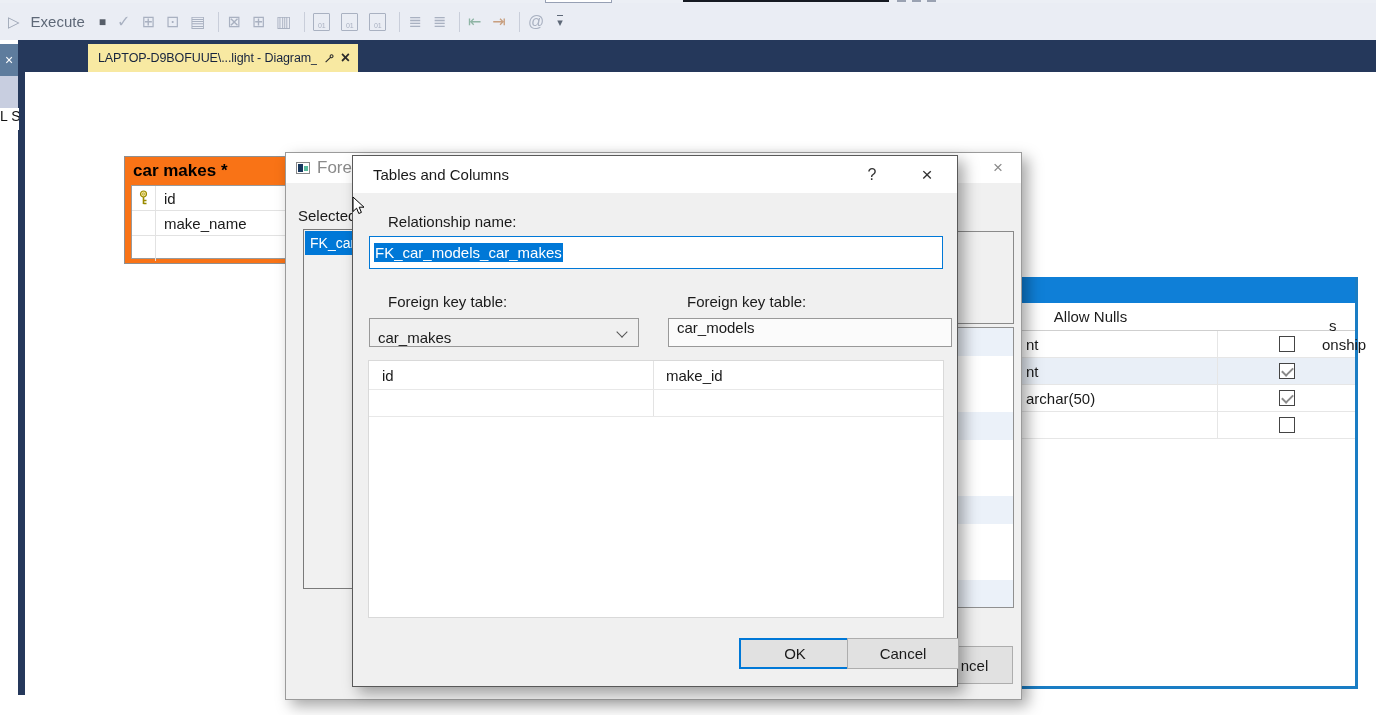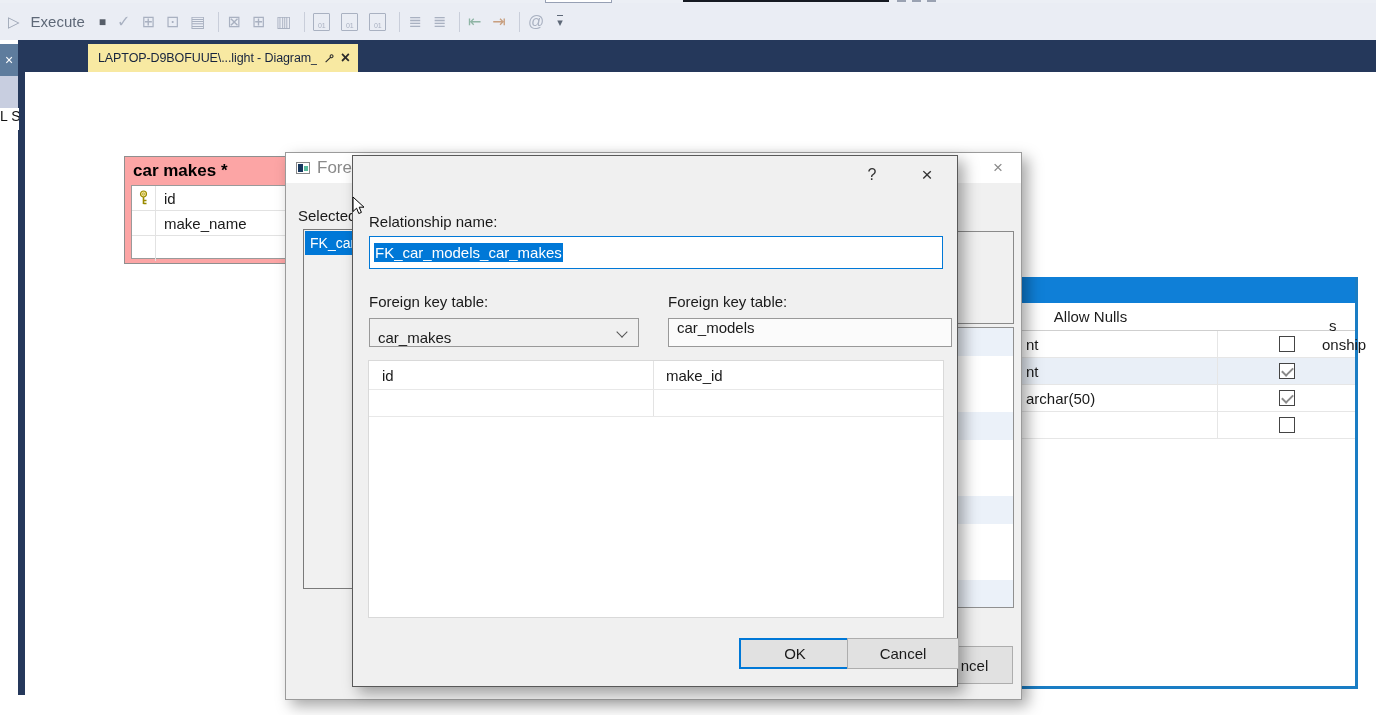--- a/index.html
+++ b/index.html
@@ -38,21 +38,21 @@
   .doc-tab .label { font-size:12.5px; letter-spacing:-0.1px; white-space:nowrap; overflow:hidden; flex:1; }
   .doc-tab .pin { font-size:14px; color:#2A2A2A; transform:rotate(-45deg); margin:0 6px; }
   .doc-tab .closex { font-size:16px; color:#2A2A2A; font-weight:bold; }
   
   .lf-xbox { position:absolute; left:0; top:44px; width:18px; height:32px; background:#5E7C9D; color:#fff; font-size:14px; display:flex; align-items:center; justify-content:center; }
   .lf-lav  { position:absolute; left:0; top:76px; width:18px; height:34px; background:#C8CEE0; }
   .lf-ls   { position:absolute; left:0; top:108px; width:19px; height:22px; background:#fff; color:#111; font-size:14px; overflow:hidden; white-space:nowrap; }
   
   .canvas { position:absolute; left:25px; top:72px; width:1351px; height:643px; background:#fff; }
   
-  .node { position:absolute; left:124px; top:156px; width:206px; height:108px; background:#fca5a5; border:1px solid #8F8F8F; z-index:1; }
+  .node { position:absolute; left:124px; top:156px; width:206px; height:108px; background:#f97316; border:1px solid #8F8F8F; z-index:1; }
   .node-title { position:absolute; left:8px; top:4px; font-weight:bold; font-size:17px; color:#000; }
   .node-grid { position:absolute; left:6px; top:28px; right:4px; bottom:4px; background:#fff; border:1px solid #9A9A9A; }
   .node-row { display:flex; height:25px; border-bottom:1px solid #E2E2E2; align-items:center; }
   .node-row:last-child { border-bottom:none; }
   .node-keycell { width:24px; height:100%; border-right:1px solid #E2E2E2; display:flex; align-items:center; justify-content:center; }
   .node-name { padding-left:8px; font-size:15px; }
   
   .designer { position:absolute; left:1022px; top:277px; width:336px; height:412px; background:#fff; border-right:3px solid #1A7DC4; border-bottom:3px solid #1A7DC4; z-index:1; }
   .designer-titlebar { height:26px; background:#0F7FD7; }
   .designer-header { display:flex; height:28px; border-bottom:1px solid #CFCFCF; }
@@ -83,21 +83,21 @@
   .fk-frag.f2 { left:655px; top:104px; }
   .fk-propgrid { position:absolute; left:580px; top:174px; width:148px; height:281px; border:1px solid #909090;
     background:repeating-linear-gradient(to bottom, #EBF1F9 0px, #EBF1F9 28px, #ffffff 28px, #ffffff 84px); }
   .fk-cancel { position:absolute; left:650px; top:493px; width:77px; height:38px; background:#E1E1E1; border:1px solid #ADADAD; font-size:15px; font-family:inherit; color:#1a1a1a; }
   
   .tc-dialog { position:absolute; left:352px; top:155px; width:606px; height:532px; background:#F0F0F0; border:1px solid #595959; box-shadow:6px 6px 14px rgba(0,0,0,.35); z-index:3; }
   .tc-titlebar { position:absolute; left:0; top:0; width:100%; height:37px; background:#fff; display:flex; align-items:center; padding-left:20px; }
   .tc-title { font-size:15px; color:#1a1a1a; }
   .tc-help { position:absolute; left:505px; top:7px; width:28px; height:24px; text-align:center; font-size:16px; color:#333; line-height:24px; }
   .tc-close { position:absolute; left:558px; top:6px; width:32px; height:26px; text-align:center; font-size:19px; color:#333; line-height:25px; }
-  .tc-label { position:absolute; font-size:15px; color:#1a1a1a; white-space:nowrap; }
+  .tc-label { position:absolute; font-size:15px; color:#1a1a1a; white-space:nowrap;margin-left:19px; }
   .tc-input { position:absolute; left:16px; top:80px; width:574px; height:33px; background:#fff; border:1px solid #0078D7; display:flex; align-items:center; padding-left:4px; }
   .tc-selection { background:#0078D7; color:#fff; font-size:15px; padding:1px 1px; }
   .tc-combo { position:absolute; left:16px; top:162px; width:270px; height:29px; background:#F0F0F0; border:1px solid #999; display:flex; align-items:flex-end; padding-left:8px; font-size:15px; }
   .chev { position:absolute; right:12px; top:9px; width:8px; height:8px; border-right:1.5px solid #555; border-bottom:1.5px solid #555; transform:rotate(45deg); }
   .tc-textbox { position:absolute; left:315px; top:162px; width:284px; height:29px; background:#FBFBFB; border:1px solid #999; display:flex; align-items:flex-start; padding-left:8px; font-size:15px; }
   .tc-grid { position:absolute; left:15px; top:204px; width:576px; height:258px; background:#fff; border:1px solid #D9D9D9; }
   .tc-grid .col-div { position:absolute; left:284px; top:0; width:1px; height:56px; background:#E3E3E3; }
   .tc-grow { position:absolute; left:0; width:100%; height:29px; border-bottom:1px solid #E8E8E8; display:flex; align-items:center; }
   .tc-grow.r1 { top:0; }
   .tc-grow.r2 { top:29px; height:27px; }
@@ -233,20 +233,23 @@
     </div>
     <div class="fk-groupbox">
       <span class="fk-frag f1">s</span>
       <span class="fk-frag f2">onship</span>
     </div>
     <div class="fk-propgrid"></div>
     <button class="fk-cancel">ncel</button>
   </div>
 
   <div class="tc-dialog">
+    <div class="tc-titlebar">
+      <span class="tc-title">Tables and Columns</span>
+    </div>
     <div class="tc-help">?</div>
     <div class="tc-close">×</div>
 
     <div class="tc-label" style="left:16px; top:57px;">Relationship name:</div>
     <div class="tc-input">
       <span class="tc-selection">FK_car_models_car_makes</span>
     </div>
 
     <div class="tc-label" style="left:16px; top:137px;">Foreign key table:</div>
     <div class="tc-label" style="left:315px; top:137px;">Foreign key table:</div>

